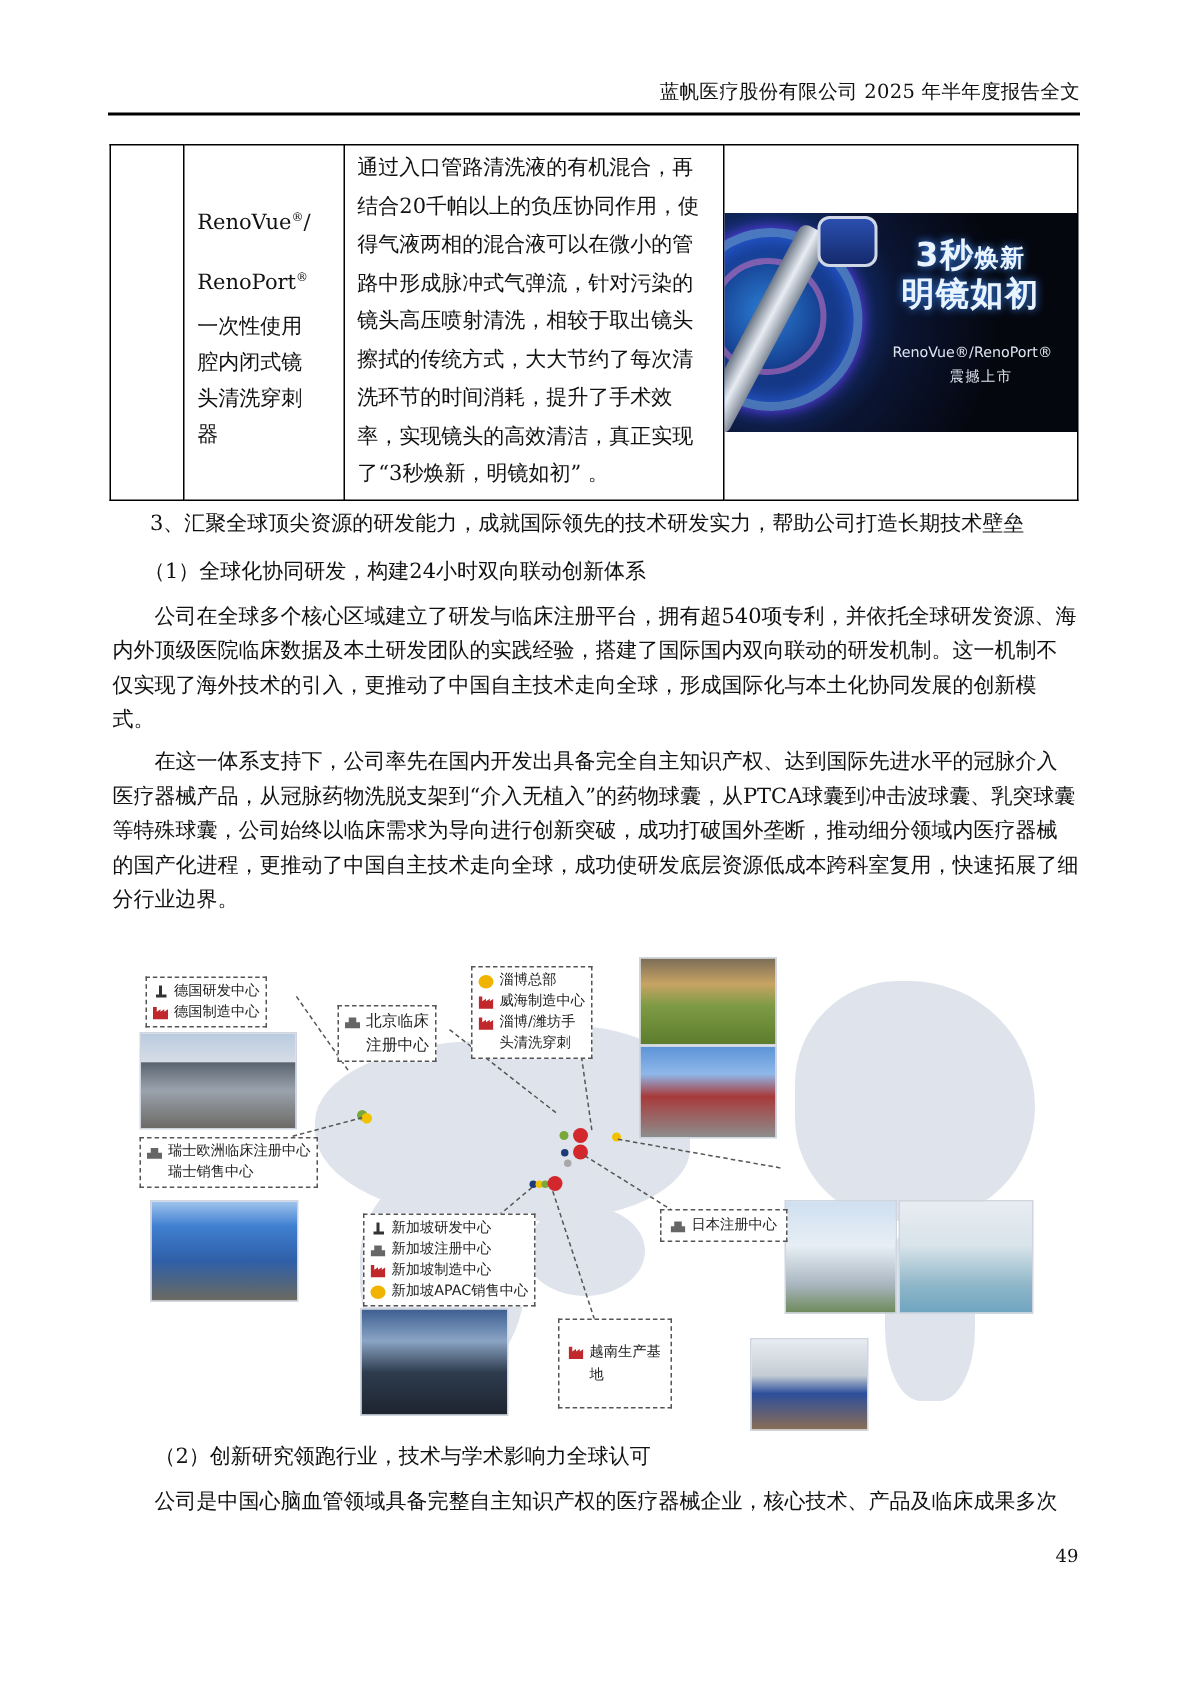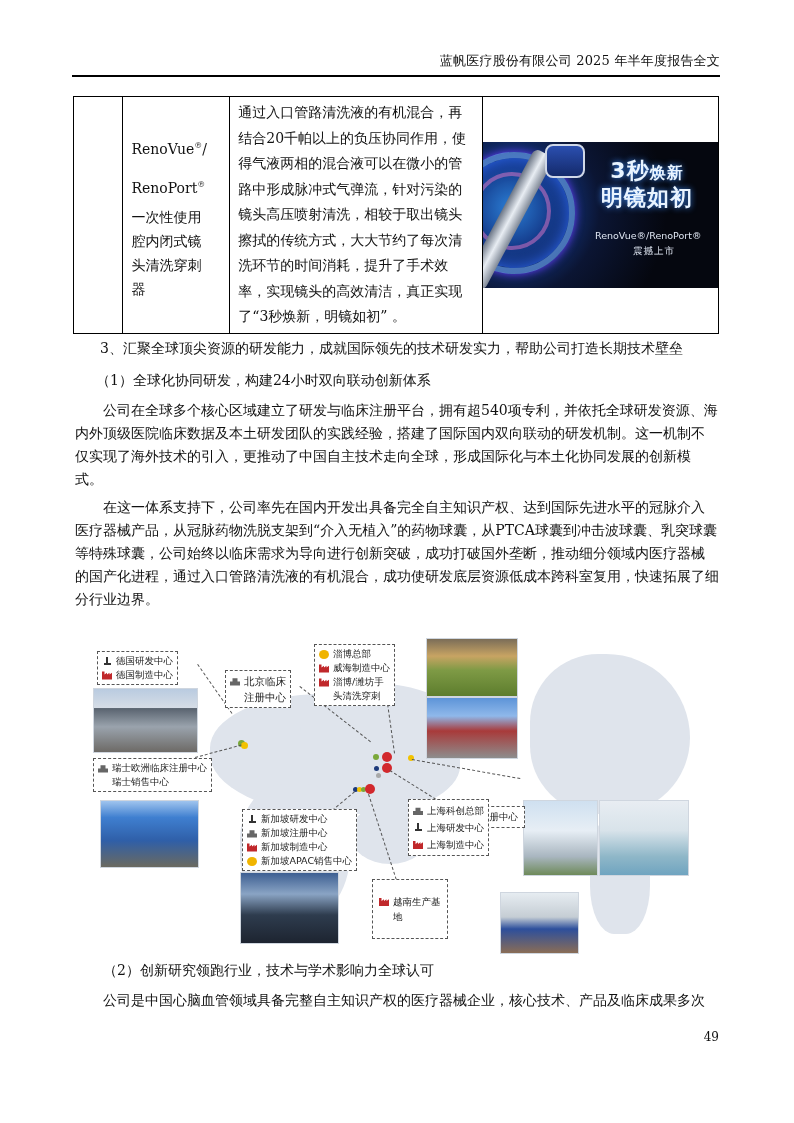--- a/index.html
+++ b/index.html
@@ -102,21 +102,21 @@
 <div class="line" style="left:96px; top:372px;">（1）全球化协同研发，构建24小时双向联动创新体系</div>
 
 <div class="line" style="left:103px; top:402px;">公司在全球多个核心区域建立了研发与临床注册平台，拥有超540项专利，并依托全球研发资源、海</div>
 <div class="line" style="left:75px; top:425px;">内外顶级医院临床数据及本土研发团队的实践经验，搭建了国际国内双向联动的研发机制。这一机制不</div>
 <div class="line" style="left:75px; top:448px;">仅实现了海外技术的引入，更推动了中国自主技术走向全球，形成国际化与本土化协同发展的创新模</div>
 <div class="line" style="left:75px; top:471px;">式。</div>
 
 <div class="line" style="left:103px; top:499px;">在这一体系支持下，公司率先在国内开发出具备完全自主知识产权、达到国际先进水平的冠脉介入</div>
 <div class="line" style="left:75px; top:522px;">医疗器械产品，从冠脉药物洗脱支架到“介入无植入”的药物球囊，从PTCA球囊到冲击波球囊、乳突球囊</div>
 <div class="line" style="left:75px; top:545px;text-align:right;">等特殊球囊，公司始终以临床需求为导向进行创新突破，成功打破国外垄断，推动细分领域内医疗器械</div>
-<div class="line" style="left:75px; top:568px;">的国产化进程，通过入口管路清洗液的有机混合，成功使研发底层资源低成本跨科室复用，快速拓展了细</div>
+<div class="line" style="left:75px; top:568px;">的国产化进程，更推动了中国自主技术走向全球，成功使研发底层资源低成本跨科室复用，快速拓展了细</div>
 <div class="line" style="left:75px; top:591px;">分行业边界。</div>
 
 <div class="map">
 
   <div class="land" style="left:120px; top:60px; width:250px; height:120px; border-radius:45% 55% 40% 50%;"></div>
   <div class="land" style="left:210px; top:50px; width:160px; height:90px; border-radius:50%;"></div>
   <div class="land" style="left:150px; top:150px; width:110px; height:140px; border-radius:40% 40% 50% 50%;"></div>
   <div class="land" style="left:260px; top:170px; width:80px; height:60px; border-radius:50%;"></div>
   <div class="land" style="left:440px; top:20px; width:160px; height:160px; border-radius:45% 55% 50% 45%;"></div>
   <div class="land" style="left:500px; top:180px; width:60px; height:120px; border-radius:40%;"></div>
@@ -201,34 +201,20 @@
       </div>
   </div>
 
   <div class="callout" style="left:350px; top:136px; padding:3px 6px;margin-top:36px;">
     <div class="row">
         <span class="ic building"></span>
         <span>日本注册中心</span>
       </div>
   </div>
 
-  <div class="callout" style="left:318px; top:165px; line-height:17px;">
-    <div class="row">
-        <span class="ic building"></span>
-        <span>上海科创总部</span>
-      </div>
-    <div class="row">
-        <span class="ic micro"></span>
-        <span>上海研发中心</span>
-      </div>
-    <div class="row">
-        <span class="ic factory"></span>
-        <span>上海制造中心</span>
-      </div>
-  </div>
 
   <div class="callout" style="left:152px; top:175px;">
     <div class="row">
         <span class="ic micro"></span>
         <span>新加坡研发中心</span>
       </div>
     <div class="row">
         <span class="ic building"></span>
         <span>新加坡注册中心</span>
       </div>

